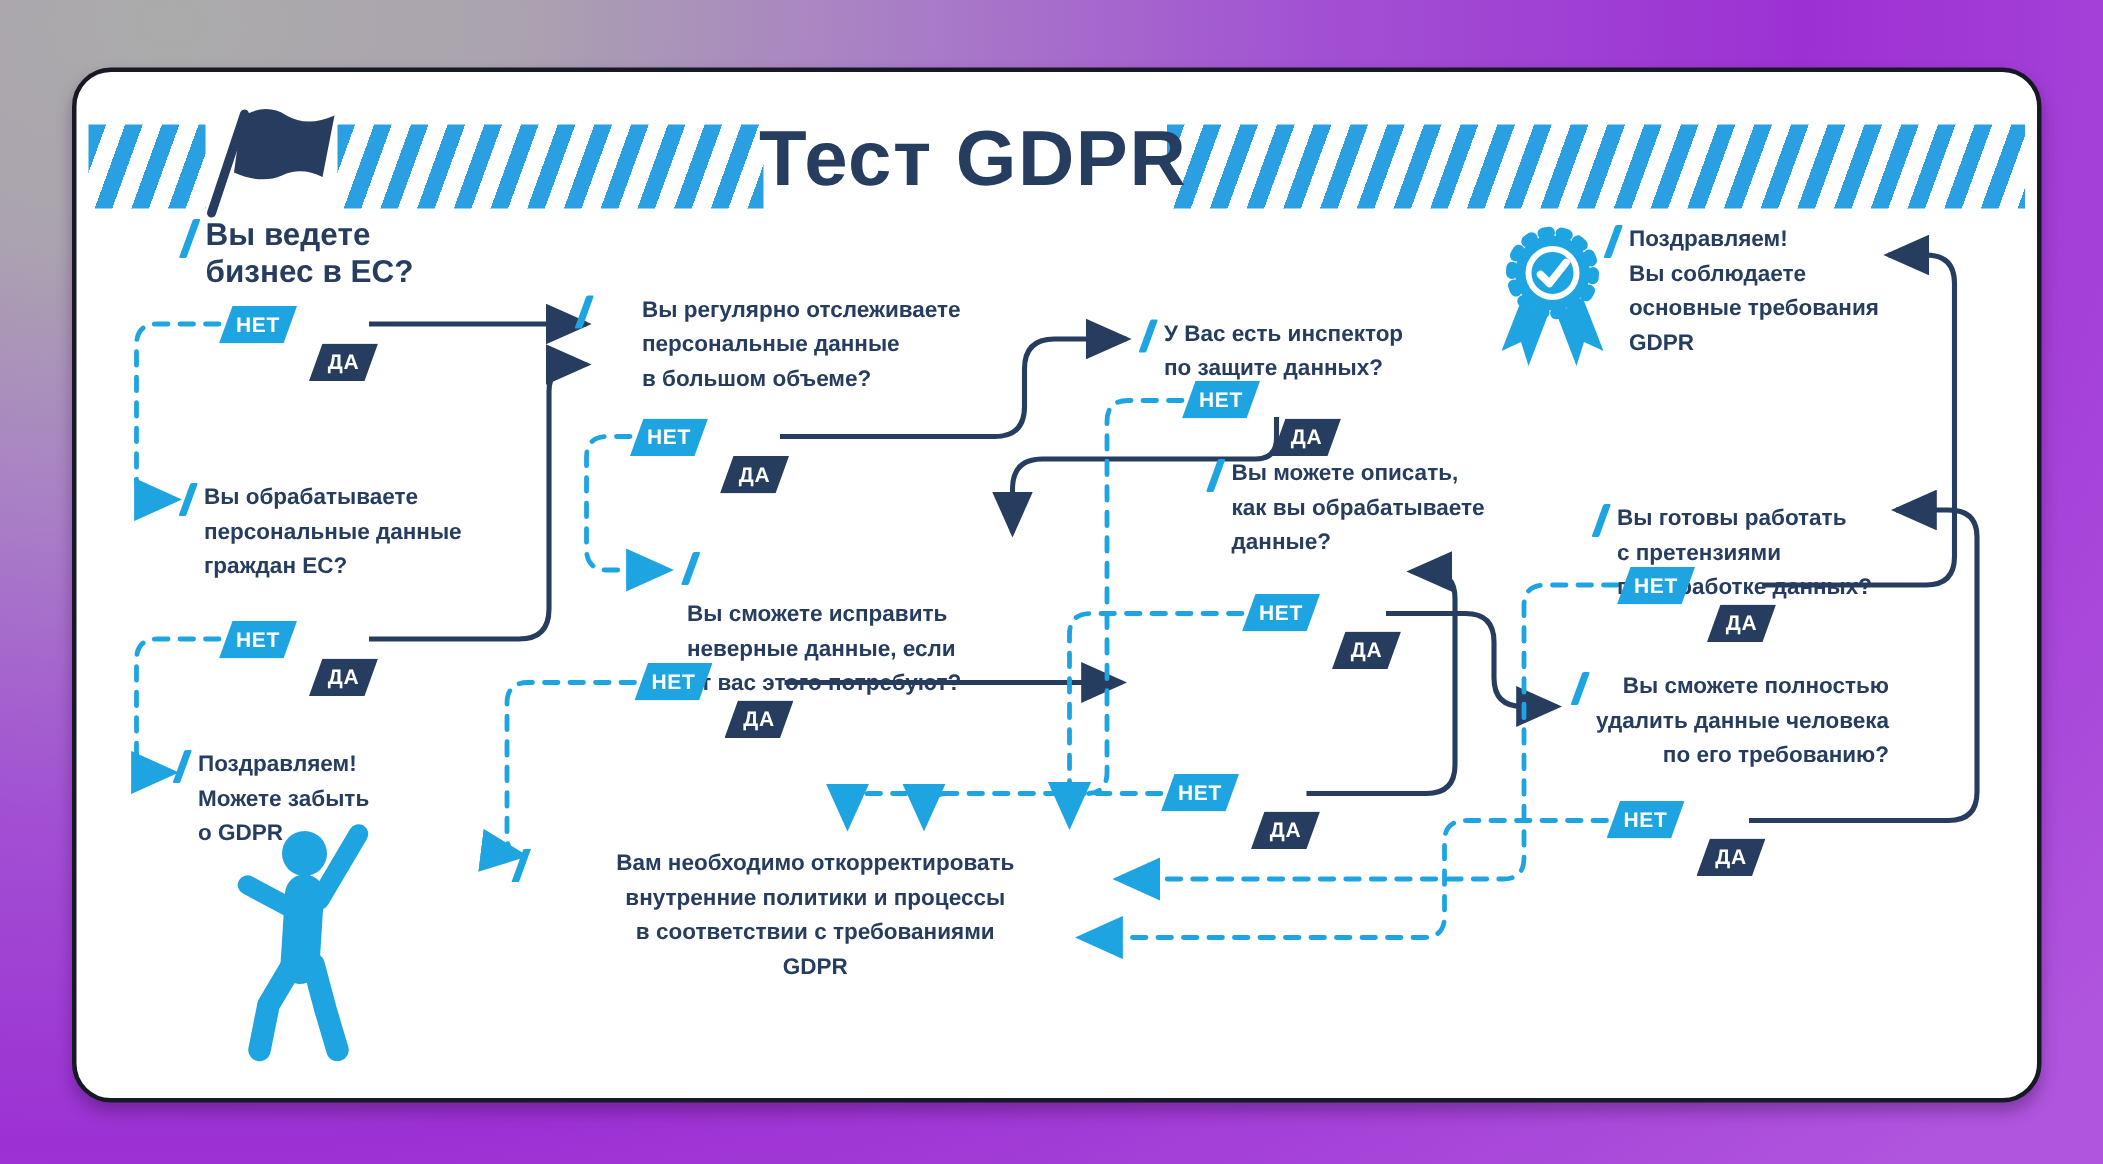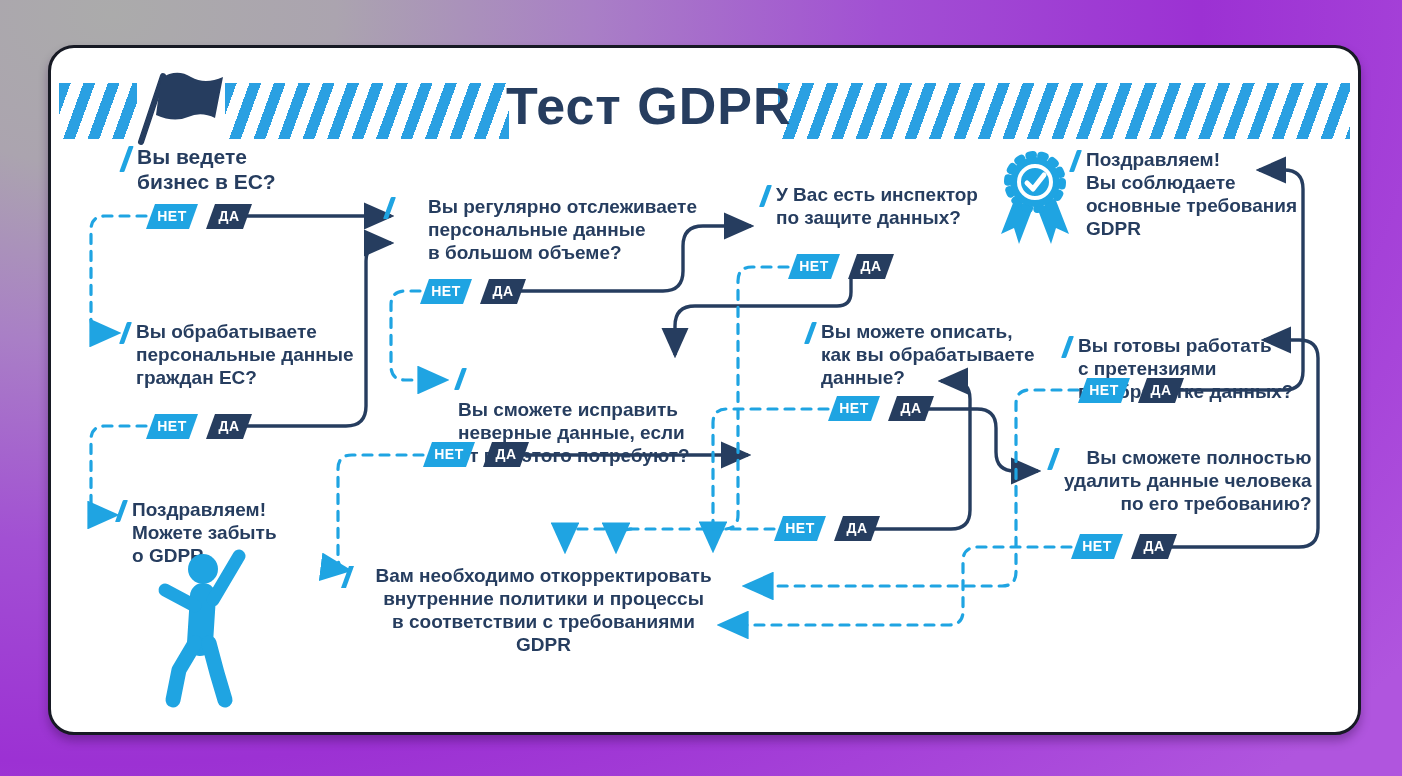--- a/index.html
+++ b/index.html
@@ -18,32 +18,32 @@
   }
   .stripes{
     position:absolute;top:35px;height:56px;
     background:repeating-linear-gradient(110deg,#2aa0e2 0 11px,transparent 11px 23px);
   }
   .title{
     position:absolute;left:455px;top:28px;width:280px;text-align:center;
     font-size:52px;font-weight:700;color:#263d5f;white-space:nowrap;letter-spacing:1px;
   }
   .q{position:absolute;display:flex;gap:8px;color:#263d5f;font-weight:700;
-     font-size:19px;line-height:23px;}
+     font-size:15px;line-height:23px;}
   .q .qtext{white-space:pre-line;}
   .slash{flex:0 0 auto;width:5px;height:22px;background:#1fa4e2;
      transform:skewX(-20deg);margin-top:2px;border-radius:1px;}
   .slash.big{height:26px;}
   .q.big{font-size:21px;line-height:25px;}
   .yn{position:absolute;display:flex;gap:8px;height:25px;}
   .badge{display:inline-block;height:25px;line-height:25px;text-align:center;
      color:#fff;font-weight:700;font-size:14px;letter-spacing:.5px;
      clip-path:polygon(9px 0,100% 0,calc(100% - 9px) 100%,0 100%);}
   .no{width:52px;background:#1fa4e2;}
-  .yes{width:46px;background:#263d5f;}
+  .yes{width:46px;background:#263d5f;margin-top:25px;}
   .center-block{text-align:center;}
   .center-block .qtext{width:345px;}
   .r3slash{position:absolute;left:-26px;top:2px;width:5px;height:22px;
      background:#1fa4e2;transform:skewX(-20deg);}
   svg.flow{position:absolute;left:0;top:0;}
   .icon{position:absolute;}
 </style>
 </head>
 <body>
 
@@ -135,42 +135,42 @@
     <span class="slash"></span>
     <div class="qtext">Вы регулярно отслеживаете
 персональные данные
 в большом объеме?</div>
   </div>
   <div class="yn" style="left:369px;top:231px;">
     <span class="badge no">НЕТ</span>
     <span class="badge yes">ДА</span>
   </div>
 
-  <div class="q" style="left:712px;top:135px;">
+  <div class="q" style="left:712px;top:163px;">
     <span class="slash"></span>
     <div class="qtext">У Вас есть инспектор
 по защите данных?</div>
   </div>
   <div class="yn" style="left:737px;top:206px;">
     <span class="badge no">НЕТ</span>
     <span class="badge yes">ДА</span>
   </div>
 
   <div class="q" style="left:407px;top:318px;flex-direction:column;">
     <span class="slash"></span>
     <div class="qtext">Вы сможете исправить
 неверные данные, если
 от вас этого потребуют?</div>
   </div>
   <div class="yn" style="left:372px;top:394px;">
     <span class="badge no">НЕТ</span>
     <span class="badge yes">ДА</span>
   </div>
 
-  <div class="q" style="left:757px;top:272px;justify-content:space-between;">
+  <div class="q" style="left:757px;top:256px;justify-content:space-between;">
     <span class="slash"></span>
     <div class="qtext">Вы можете описать,
 как вы обрабатываете
 данные?</div>
   </div>
   <div class="yn" style="left:777px;top:348px;">
     <span class="badge no">НЕТ</span>
     <span class="badge yes">ДА</span>
   </div>
 

